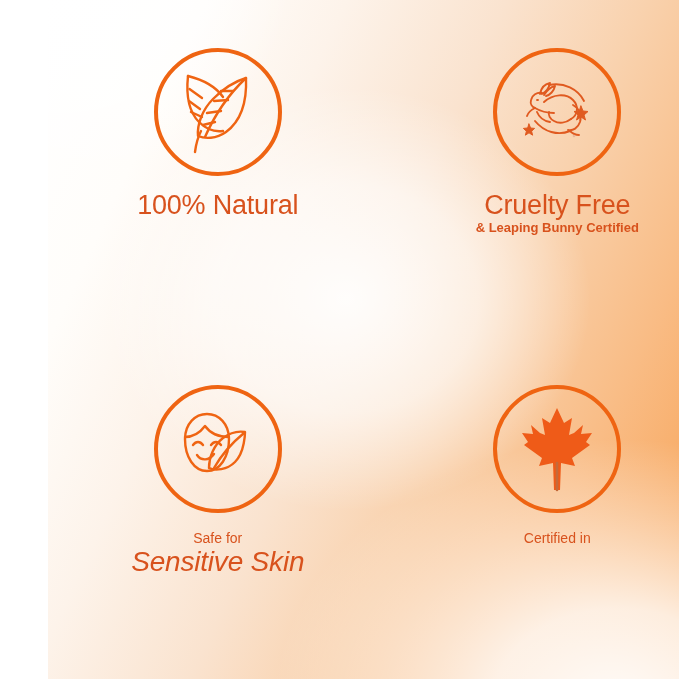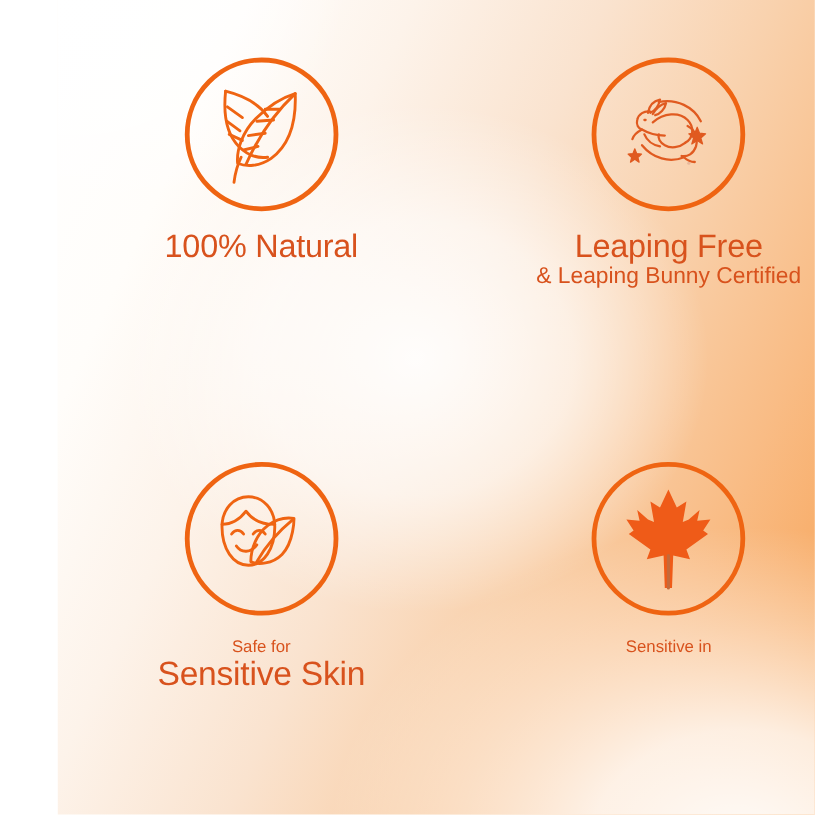--- a/index.html
+++ b/index.html
@@ -98,27 +98,28 @@
     letter-spacing: -0.2px;
     white-space: nowrap;
   }
   .label-sub-top {
     font-size: 14px;
     color: #d8521d;
     white-space: nowrap;
     margin-bottom: 2px;
   }
   .label-sub-bottom {
-    font-size: 19px;
+    font-size: 13px;
     color: #d8521d;
     white-space: nowrap;
     margin-top: 1px;
+    font-weight: bold;
   }
   .badge-r2 .labels { margin-top: 18px; }
-  .badge-r2 .label-main { font-size: 28px; }
+  .badge-r2 .label-main { font-size: 28px; font-style: italic; }
 </style>
 </head>
 <body>
 
 <div id="stage">
 
   <div class="bg-layer bg-base"></div>
   <div class="bg-layer bg-white-tr"></div>
   <div class="bg-layer bg-white-center"></div>
   <div class="bg-layer bg-white-tl"></div>
@@ -178,21 +179,21 @@
             <path d="M26 28 L27 28"></path>
 
             <path d="M70 34 l2 5 5 .5 -4 3.5 1.5 5 -4.5-3 -4.5 3 1.5-5 -4-3.5 5-.5 z" fill="#e05a20" stroke-width="1"></path>
             <path d="M18 52 l1.6 4 4 .4 -3 2.8 1 4 -3.6-2.4 -3.6 2.4 1-4 -3-2.8 4-.4 z" fill="#e05a20" stroke-width="1"></path>
 
             <circle cx="63" cy="64" r="1.3" fill="#e8b79a" stroke="none"></circle>
           </svg>
         </span>
       </div>
       <div class="labels">
-        <div class="label-main">Leaping Free</div>
+        <div class="label-main">Cruelty Free</div>
         <div class="label-sub-bottom">&amp; Leaping Bunny Certified</div>
       </div>
     </div>
 
     <div class="badge badge-r2">
       <div class="circle">
         <span>
           <svg width="90" height="84" viewBox="0 0 90 84" fill="none" stroke="#ef6412" stroke-width="2.4" stroke-linecap="round" stroke-linejoin="round">
 
             <path d="M12 32 C12 17 22 7 34 7 C46 7 56 17 56 32
@@ -224,18 +225,18 @@
             <path d="M43 4
                      L50 19 L58 14 L55 31 L60 29 L69 21 L67 30 L78 29
                      L72 38 L76 41 L58 54 L61 62 L47 59 L46 86 L40 86
                      L39 59 L25 62 L28 54 L10 41 L14 38 L8 29 L19 30
                      L17 21 L26 29 L31 31 L28 14 L36 19 Z" fill="#ef5b18"></path>
             <path d="M43 59 L43 86" stroke="#c46a3a" stroke-width="2.6" stroke-linecap="round"></path>
           </svg>
         </span>
       </div>
       <div class="labels">
-        <div class="label-sub-top">Sensitive in</div>
+        <div class="label-sub-top">Certified in</div>
       </div>
     </div>
 
   </div>
 </div>
 
 </body></html>

